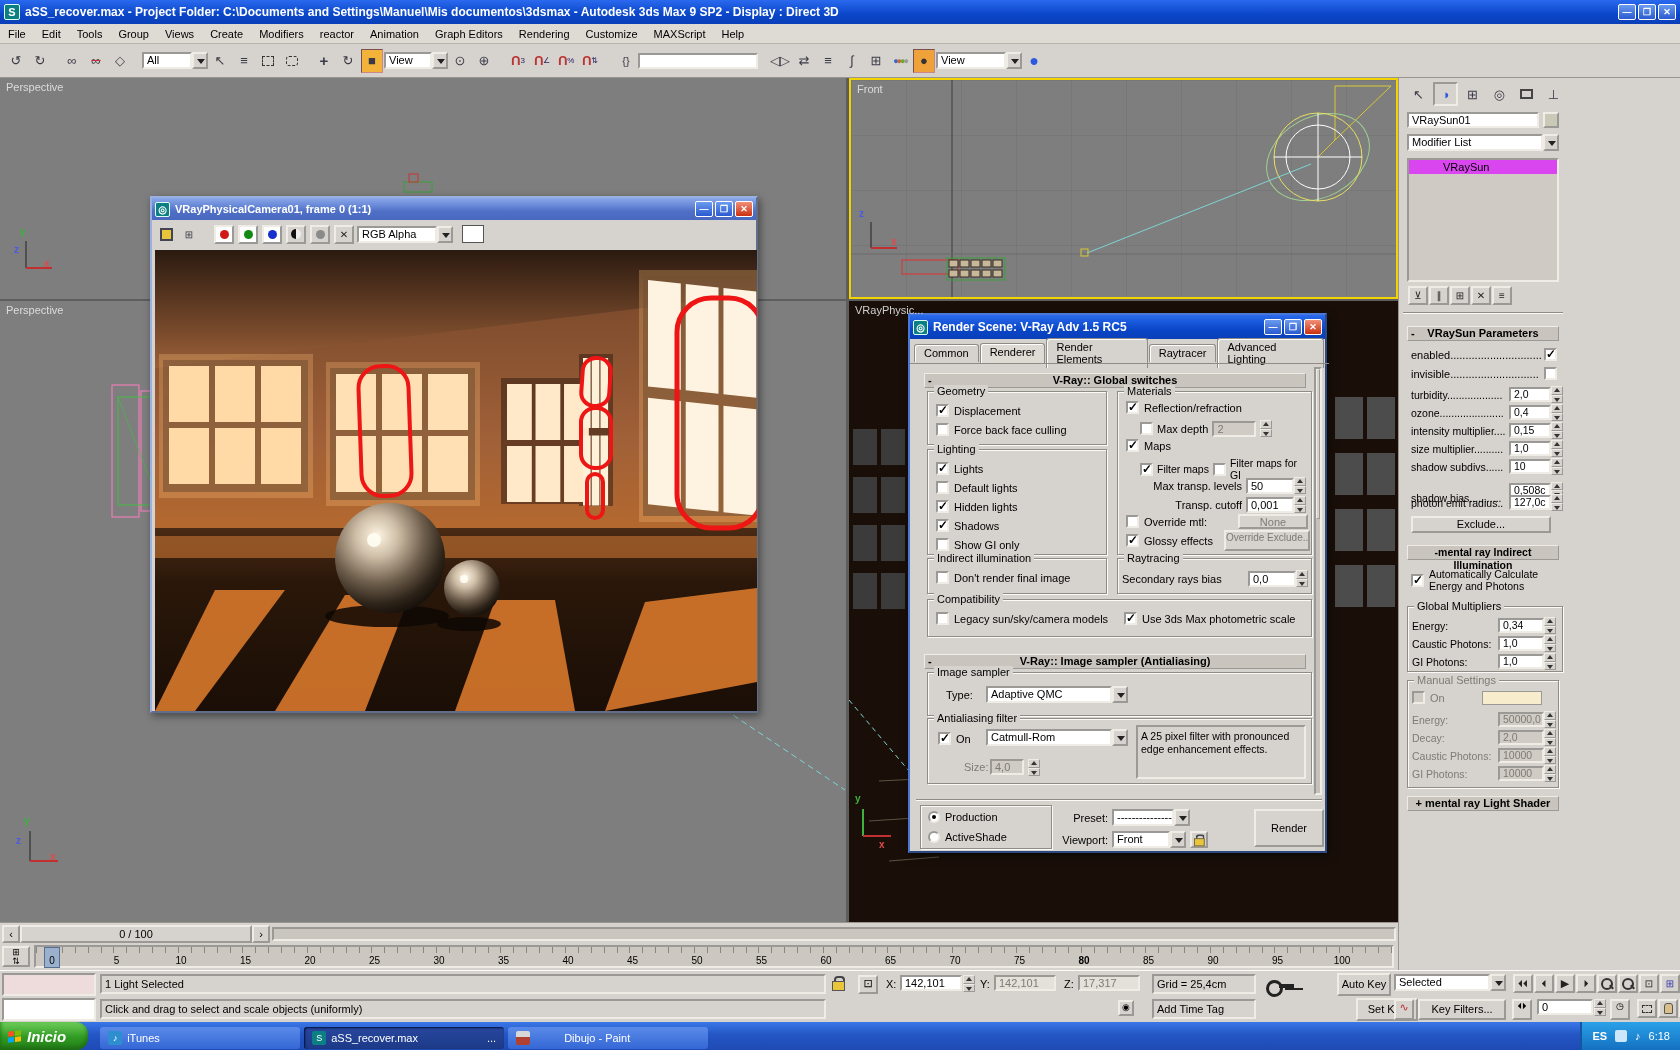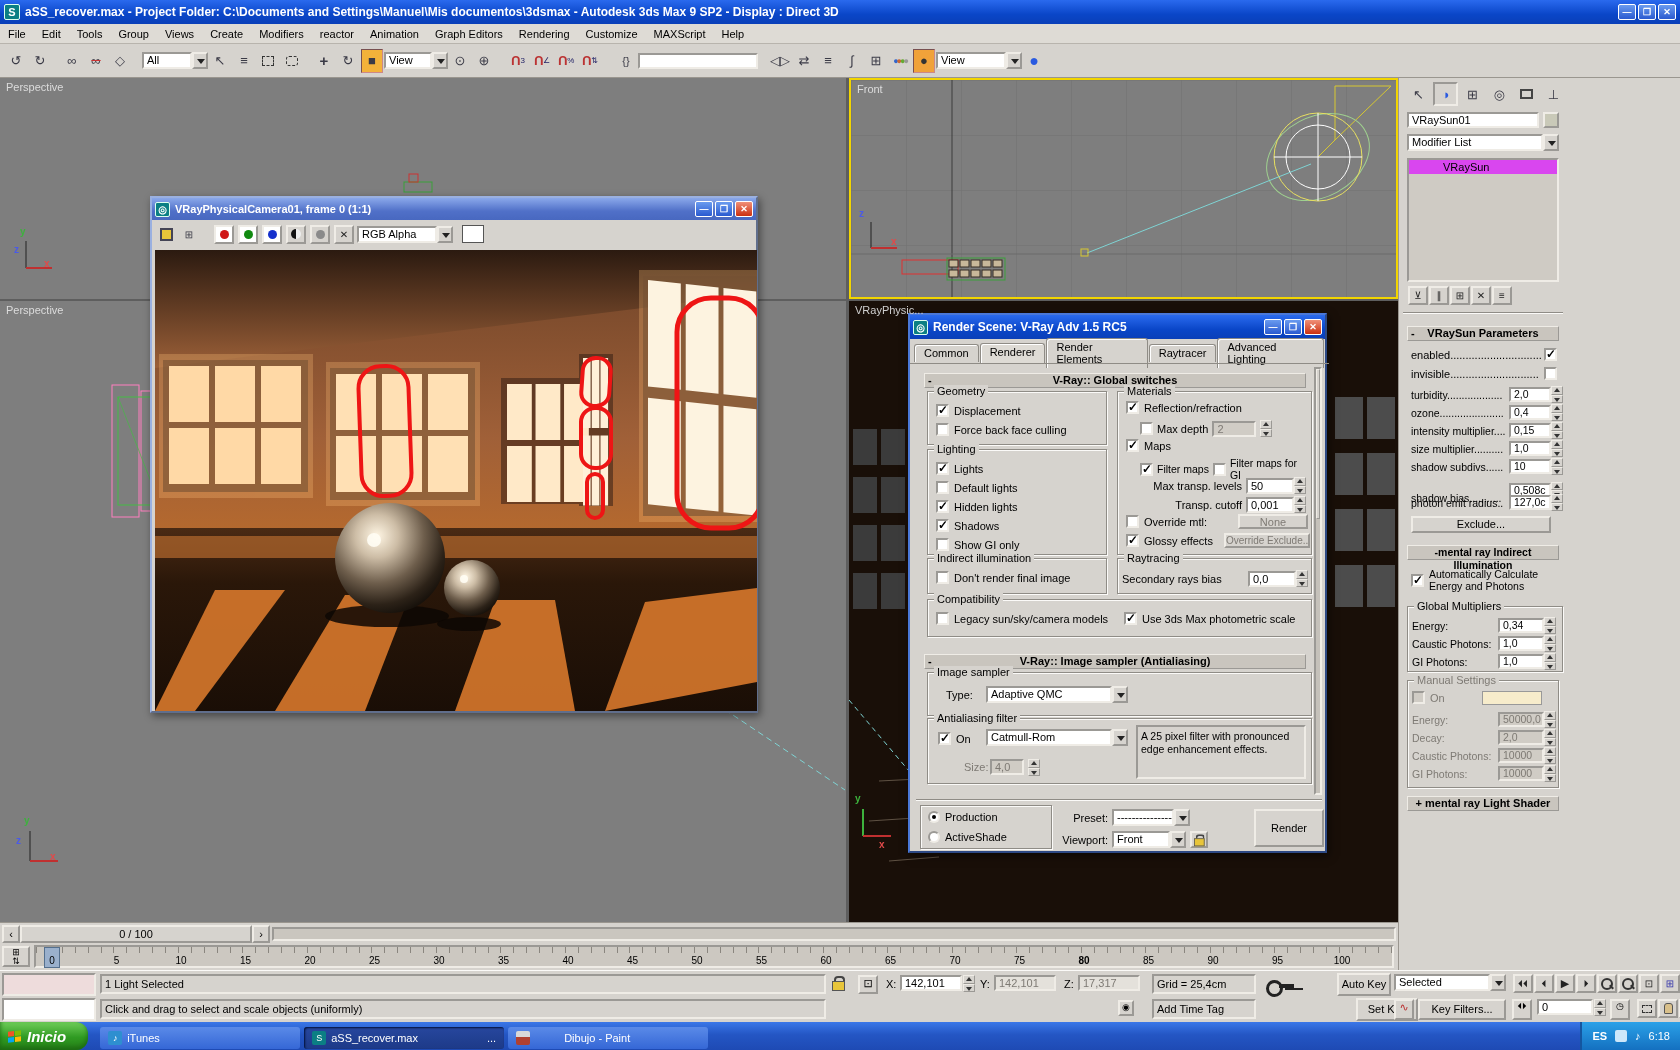--- a/index.html
+++ b/index.html
@@ -674,21 +674,21 @@
           </span>
       </div>
       <div class="f" style="position:absolute;left:8px;top:123px;gap:5px">
         <span class="cb"></span>
         <span>Override mtl:</span>
         <span class="btn dis" style="position:absolute;left:112px;width:70px;height:15px;line-height:12px">None</span>
       </div>
       <div class="f" style="position:absolute;left:8px;top:142px;gap:5px">
         <span class="cb on"></span>
         <span>Glossy effects</span>
-        <span class="btn dis" style="position:absolute;left:98px;width:86px;height:15px;line-height:12px;font-size:10px;overflow:hidden;white-space:nowrap">Override Exclude...</span>
+        <span class="btn dis" style="position:absolute;left:98px;width:86px;height:21px;line-height:12px;font-size:10px;overflow:hidden;white-space:nowrap">Override Exclude...</span>
       </div>
     </div>
 
     <div class="grp" style="left:207px;top:243px;width:195px;height:36px">
       <span class="leg">Raytracing</span>
       <div class="f" style="position:absolute;left:4px;top:11px;width:186px">
         <span style="flex:1">Secondary rays bias</span>
         <span class="fld" style="width:48px">0,0</span>
         <span class="spin">
             <i class="su"></i>

